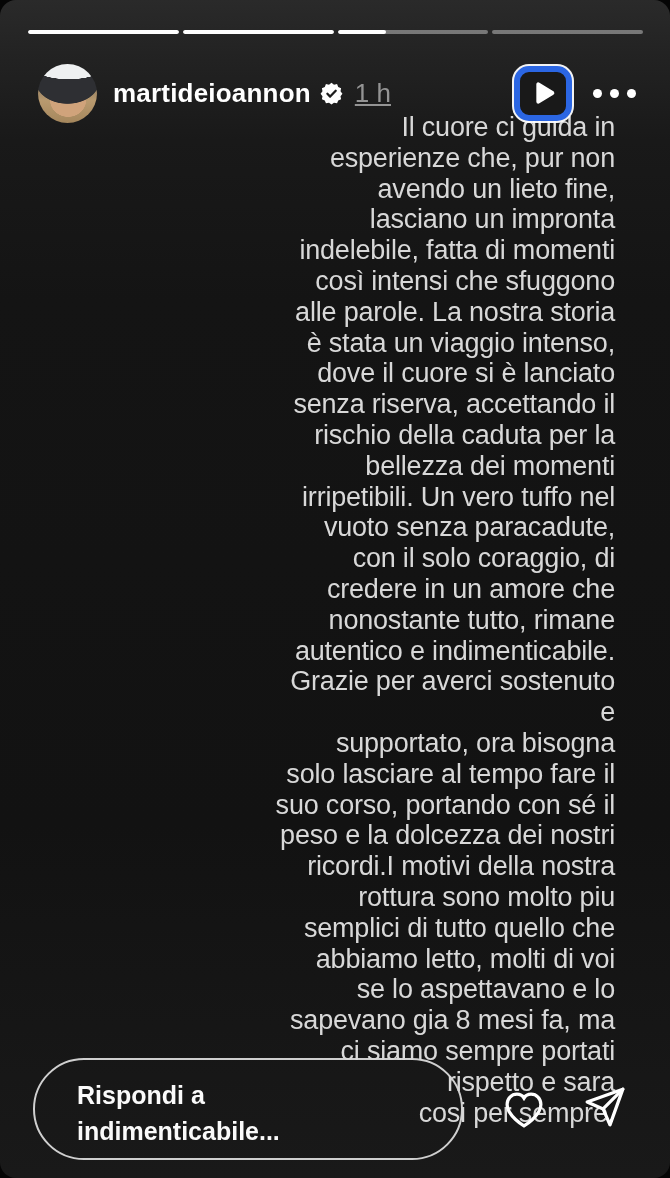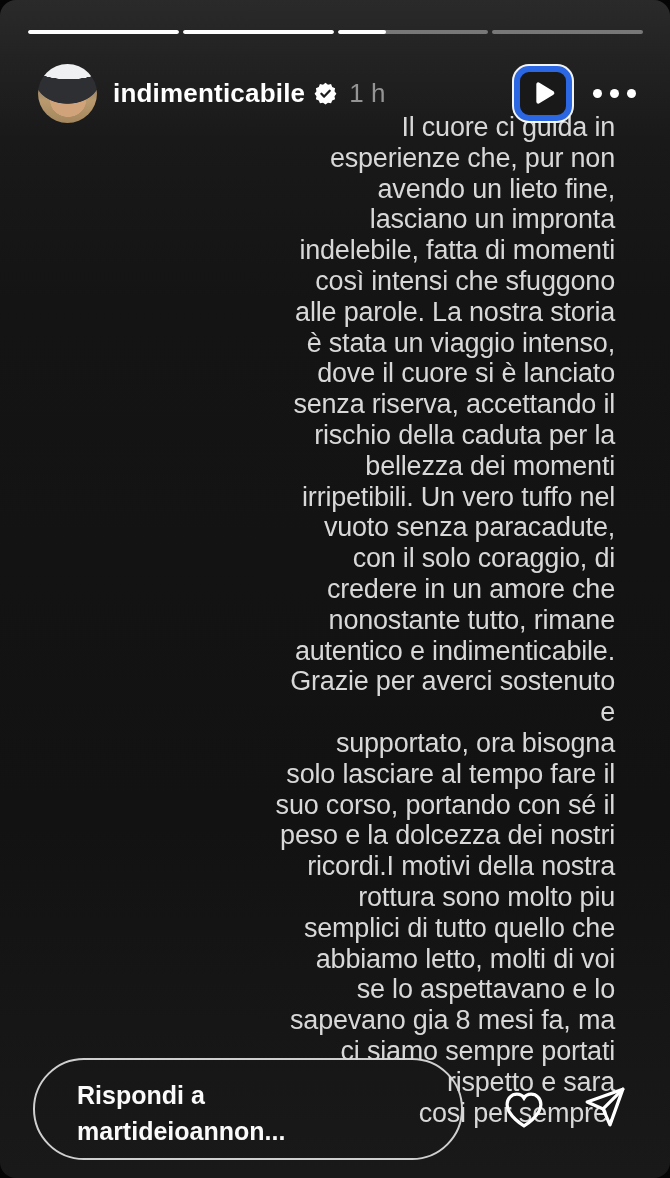--- a/index.html
+++ b/index.html
@@ -19,21 +19,21 @@
   .header-row{position:absolute;top:57px;left:38px;right:28px;height:72px;
     display:flex;align-items:center;z-index:6;}
   .avatar{width:59px;height:59px;border-radius:50%;flex:0 0 auto;
     background:
       radial-gradient(ellipse 58% 19% at 52% 7%, #eef0f1 0 97%, rgba(0,0,0,0) 100%),
       radial-gradient(ellipse 55% 40% at 50% 28%, #2e2f33 0 97%, rgba(0,0,0,0) 100%),
       radial-gradient(ellipse 31% 29% at 51% 61%, #d0a37b 0 97%, rgba(0,0,0,0) 100%),
       linear-gradient(180deg,#504e4b 0%,#b99a6f 62%,#a5875d 100%);}
   .username{color:#ffffff;font-weight:700;font-size:26px;margin-left:16px;letter-spacing:0.2px;}
   .badge{margin-left:9px;display:flex;align-items:center;}
-  .timestamp{color:#949494;font-size:26px;margin-left:12px;}
+  .timestamp{color:#949494;font-size:26px;margin-left:12px;text-decoration:underline;}
   .header-spacer{flex:1;}
   .play-btn{width:58px;height:55px;border-radius:15px;background:#191919;
     border:6px solid #2b66e3;box-shadow:0 0 0 2px rgba(255,255,255,0.95);
     display:flex;align-items:center;justify-content:center;margin-right:21px;cursor:pointer;}
   .dots{display:flex;gap:8px;align-items:center;margin-right:6px;cursor:pointer;height:55px;}
   .dots span{width:9px;height:9px;border-radius:50%;background:#ffffff;}
 
   
   .story-text{position:absolute;top:112px;left:50%;transform:translateX(-50%);
     width:560px;text-align:right;white-space:pre-line;
@@ -66,21 +66,21 @@
     <div class="progress-seg">
         <div class="seg-fill" style="width: 32%;"></div>
       </div>
     <div class="progress-seg">
         <div class="seg-fill" style="width: 0%;"></div>
       </div>
   </div>
 
   <div class="header-row">
     <div class="avatar"></div>
-    <span class="username">indimenticabile</span>
+    <span class="username">martideioannon</span>
     <span class="badge">
       <svg viewBox="0 0 24 24" width="23" height="23">
         <path fill="#ffffff" d="M12 .8l2.6 2 3.2-.6 1.2 3 3 1.2-.6 3.2 2 2.6-2 2.6.6 3.2-3 1.2-1.2 3-3.2-.6-2.6 2-2.6-2-3.2.6-1.2-3-3-1.2.6-3.2-2-2.6 2-2.6-.6-3.2 3-1.2 1.2-3 3.2.6z"></path>
         <path fill="none" stroke="#1c1c1c" stroke-width="2.4" stroke-linecap="round" stroke-linejoin="round" d="M7.7 12.3l2.9 2.9 5.8-6"></path>
       </svg>
     </span>
     <span class="timestamp">1 h</span>
     <div class="header-spacer"></div>
     <button class="play-btn">
       <span style="display:flex;">
@@ -124,21 +124,21 @@
 rottura sono molto piu
 semplici di tutto quello che
 abbiamo letto, molti di voi
 se lo aspettavano e lo
 sapevano gia 8 mesi fa, ma
 ci siamo sempre portati
 rispetto e sara
 cosi per sempre.</div>
 
   <div class="reply-pill"></div>
-  <div class="reply-label">Rispondi a martideioannon...</div>
+  <div class="reply-label">Rispondi a indimenticabile...</div>
 
   <button class="icon-btn like-btn">
     <span style="display:flex;">
       <svg viewBox="0 0 24 24" width="46" height="46" fill="none" stroke="#ffffff" stroke-width="1.7">
         <path d="M12 20.8C12 20.8 3.2 15.6 3.2 9.7C3.2 6.6 5.5 4.3 8.3 4.3C9.9 4.3 11.3 5.1 12 6.3C12.7 5.1 14.1 4.3 15.7 4.3C18.5 4.3 20.8 6.6 20.8 9.7C20.8 15.6 12 20.8 12 20.8Z"></path>
       </svg>
     </span>
   </button>
 
   <button class="icon-btn share-btn">

